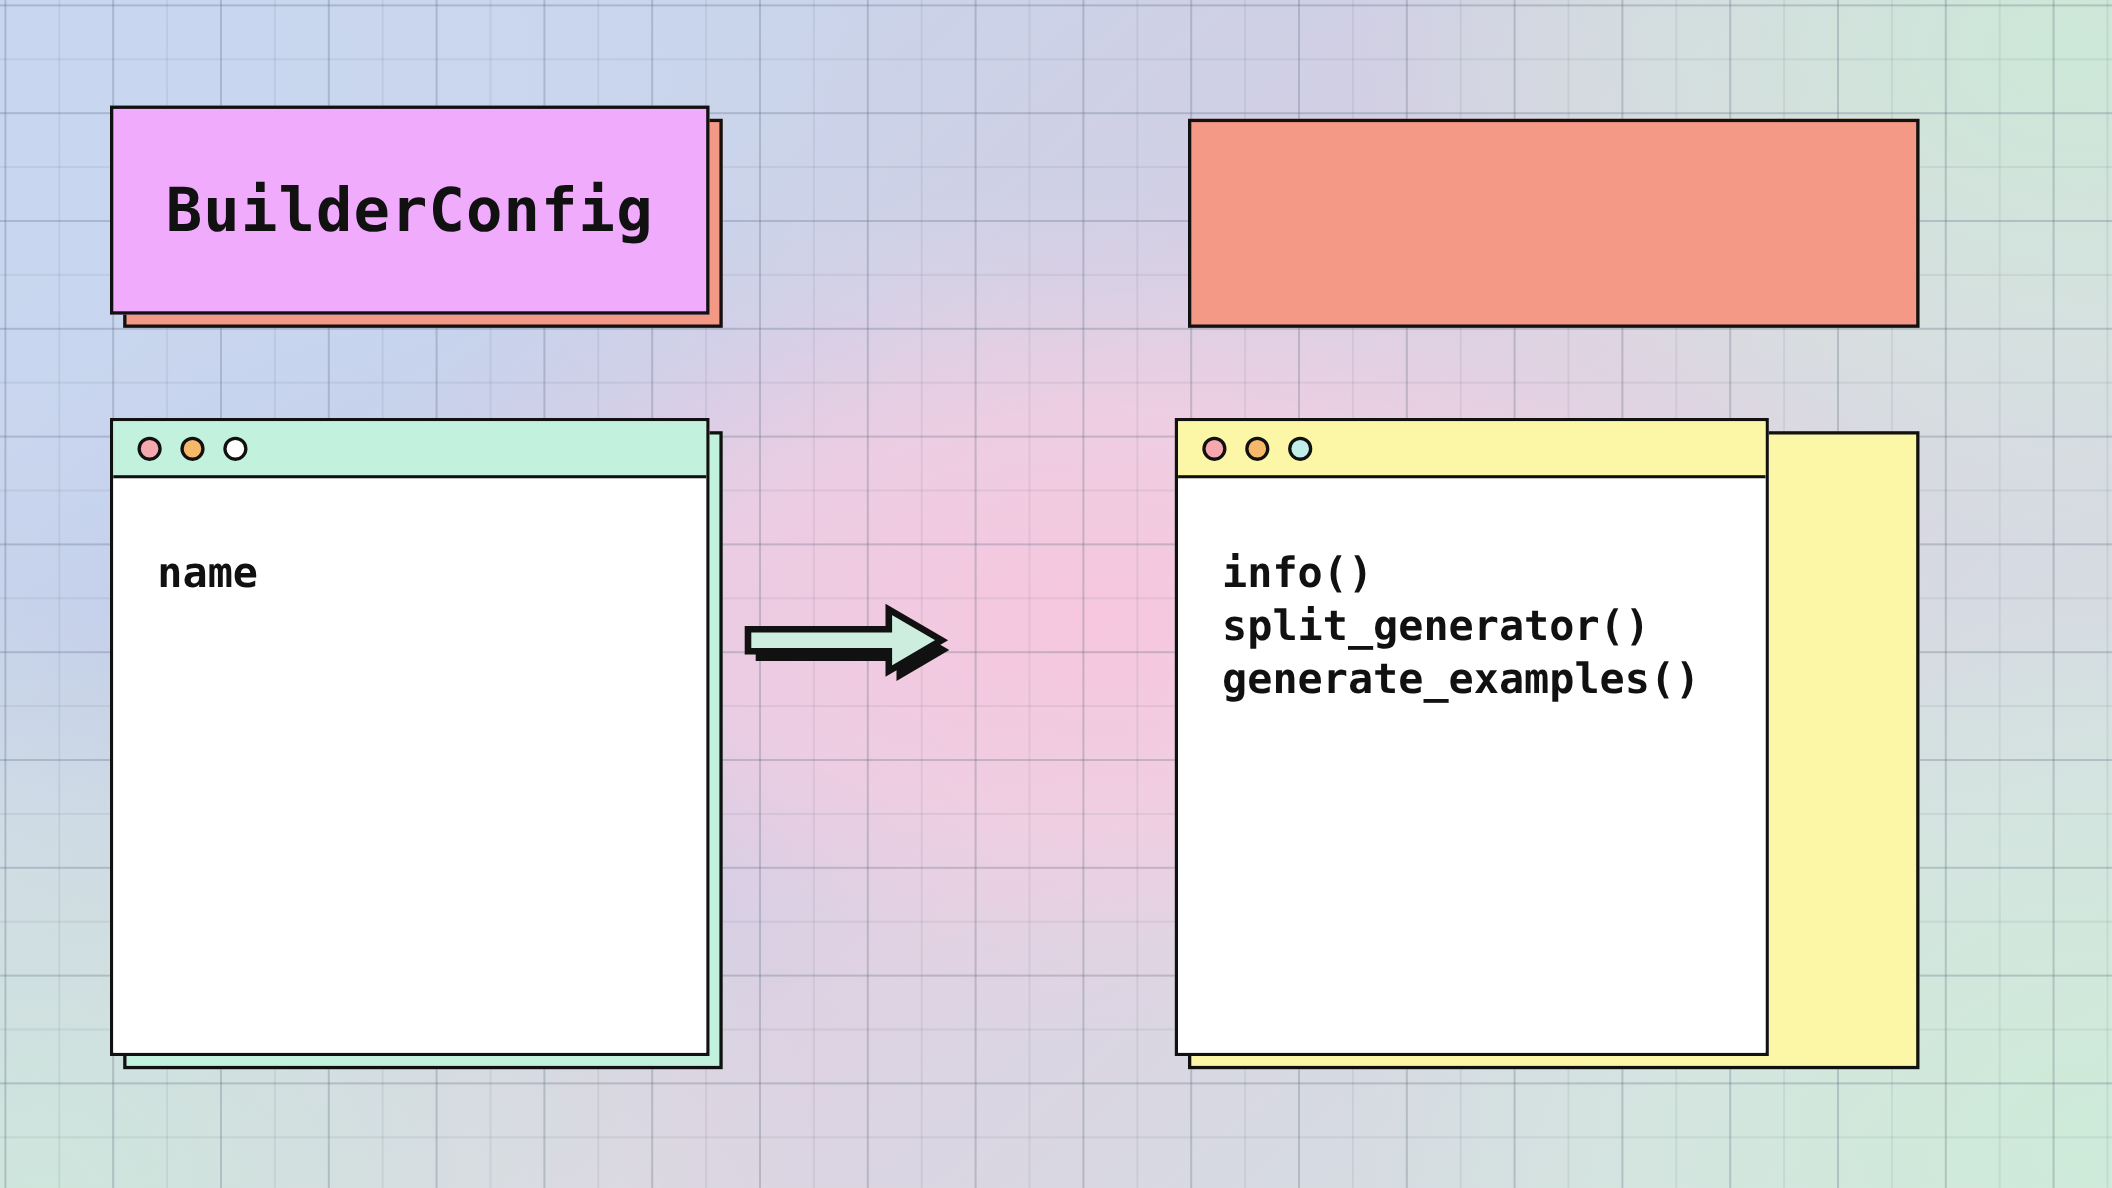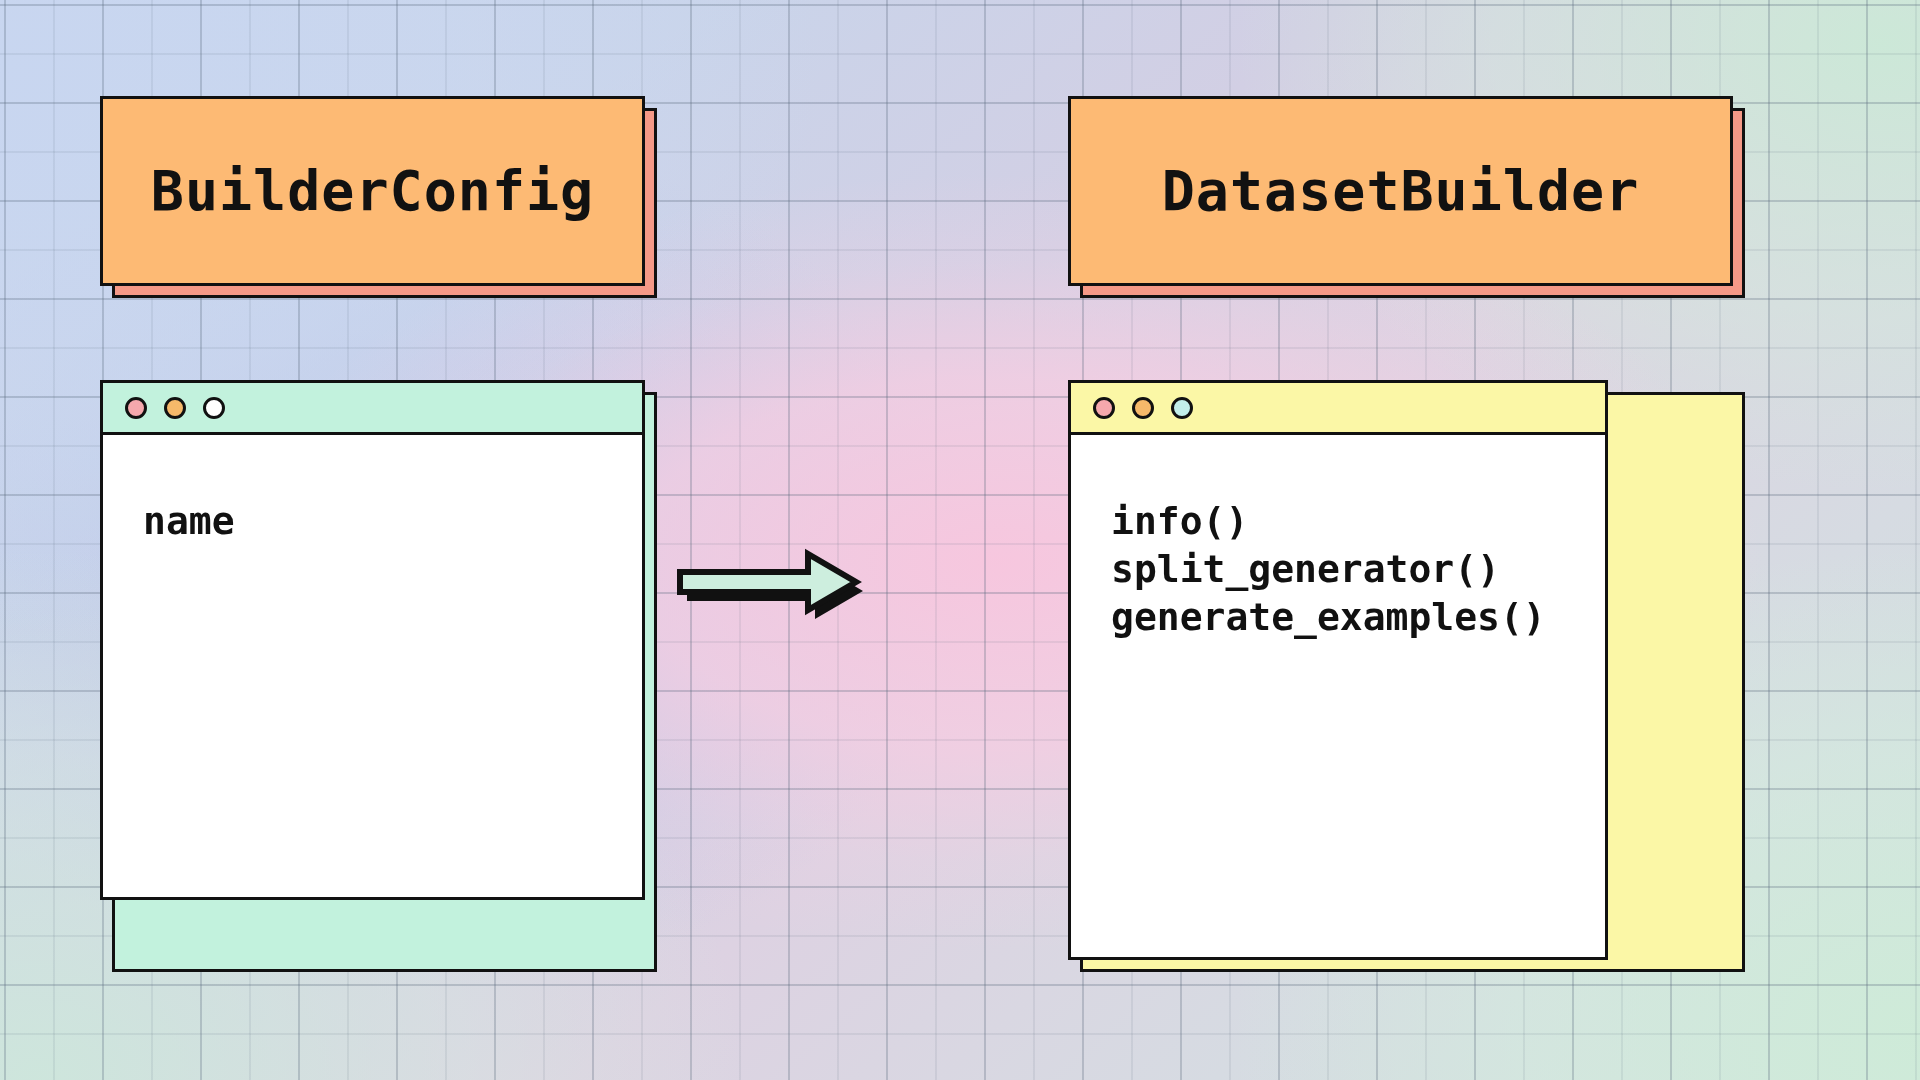--- a/index.html
+++ b/index.html
@@ -58,21 +58,21 @@
 
   .shadow-box {
     position: absolute;
     border: 3px solid #111;
     box-sizing: border-box;
     z-index: 1;
   }
 
   .title-card {
     position: absolute;
-    background: #fdba74;
+    background: #f0abfc;
     border: 3px solid #111;
     box-sizing: border-box;
     display: flex;
     align-items: center;
     justify-content: center;
     z-index: 2;
   }
   .title-card .title-text {
     font-family: "DejaVu Sans Mono", monospace;
     font-weight: bold;
@@ -142,21 +142,21 @@
 <div class="stage">
 
   <div class="shadow-box" style="left:112px; top:108px; width:545px; height:190px; background:#f59987;"></div>
 
   <div class="title-card" style="left:100px; top:96px; width:545px; height:190px;">
     <span class="title-text">BuilderConfig</span>
   </div>
 
   <div class="shadow-box" style="left:112px; top:392px; width:545px; height:580px; background:#c2f2dd;"></div>
 
-  <div class="window" style="left:100px; top:380px; width:545px; height:520px;">
+  <div class="window" style="left:100px; top:380px; width:545px; height:580px;">
     <div class="titlebar" style="background:#c2f2dd;">
       <span class="dot" style="background:#f5a8ad;"></span>
       <span class="dot" style="background:#f6b96a;"></span>
       <span class="dot" style="background:#ffffff;"></span>
     </div>
     <div class="win-body">
       <div class="code-line">name</div>
     </div>
   </div>
 
@@ -164,23 +164,20 @@
     <svg width="192" height="72" viewBox="0 0 192 72">
 
       <path d="M8 24 L136 24 L136 6 L184 34 L136 62 L136 44 L8 44 Z" transform="translate(7,9)" fill="#111"></path>
 
       <path d="M8 24 L136 24 L136 6 L184 34 L136 62 L136 44 L8 44 Z" fill="#cdeede" stroke="#111" stroke-width="6" stroke-linejoin="miter"></path>
     </svg>
   </div>
 
   <div class="shadow-box" style="left:1080px; top:108px; width:665px; height:190px; background:#f59987;"></div>
 
-  <div class="title-card" style="left:1068px; top:96px; width:665px; height:190px;">
-    <span class="title-text">DatasetBuilder</span>
-  </div>
 
   <div class="shadow-box" style="left:1080px; top:392px; width:665px; height:580px; background:#fbf7a6;"></div>
 
   <div class="window" style="left:1068px; top:380px; width:540px; height:580px;">
     <div class="titlebar" style="background:#fbf7a6;">
       <span class="dot" style="background:#f5a8ad;"></span>
       <span class="dot" style="background:#f6b96a;"></span>
       <span class="dot" style="background:#c2eeea;"></span>
     </div>
     <div class="win-body">

